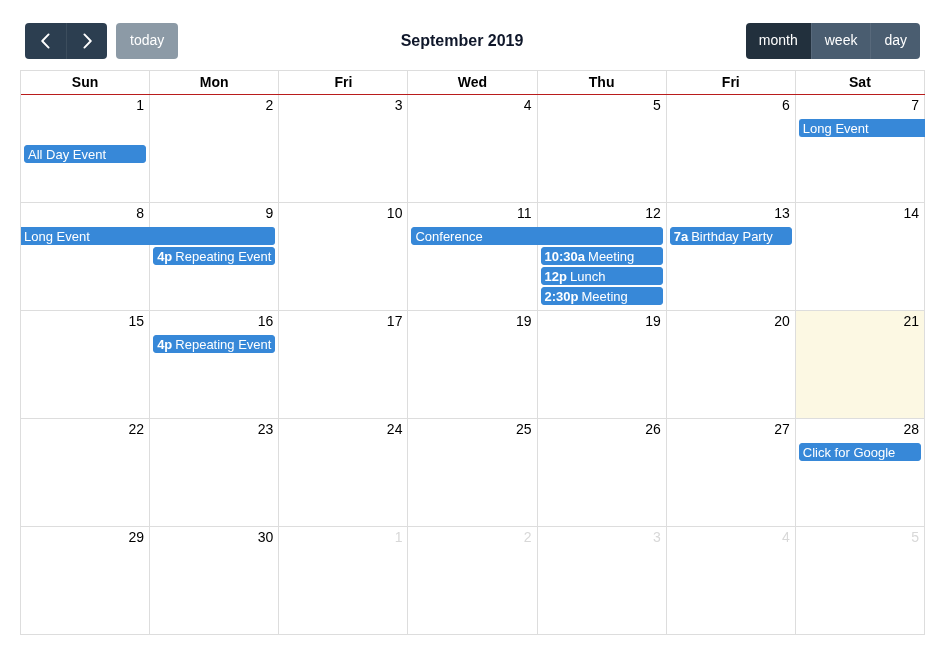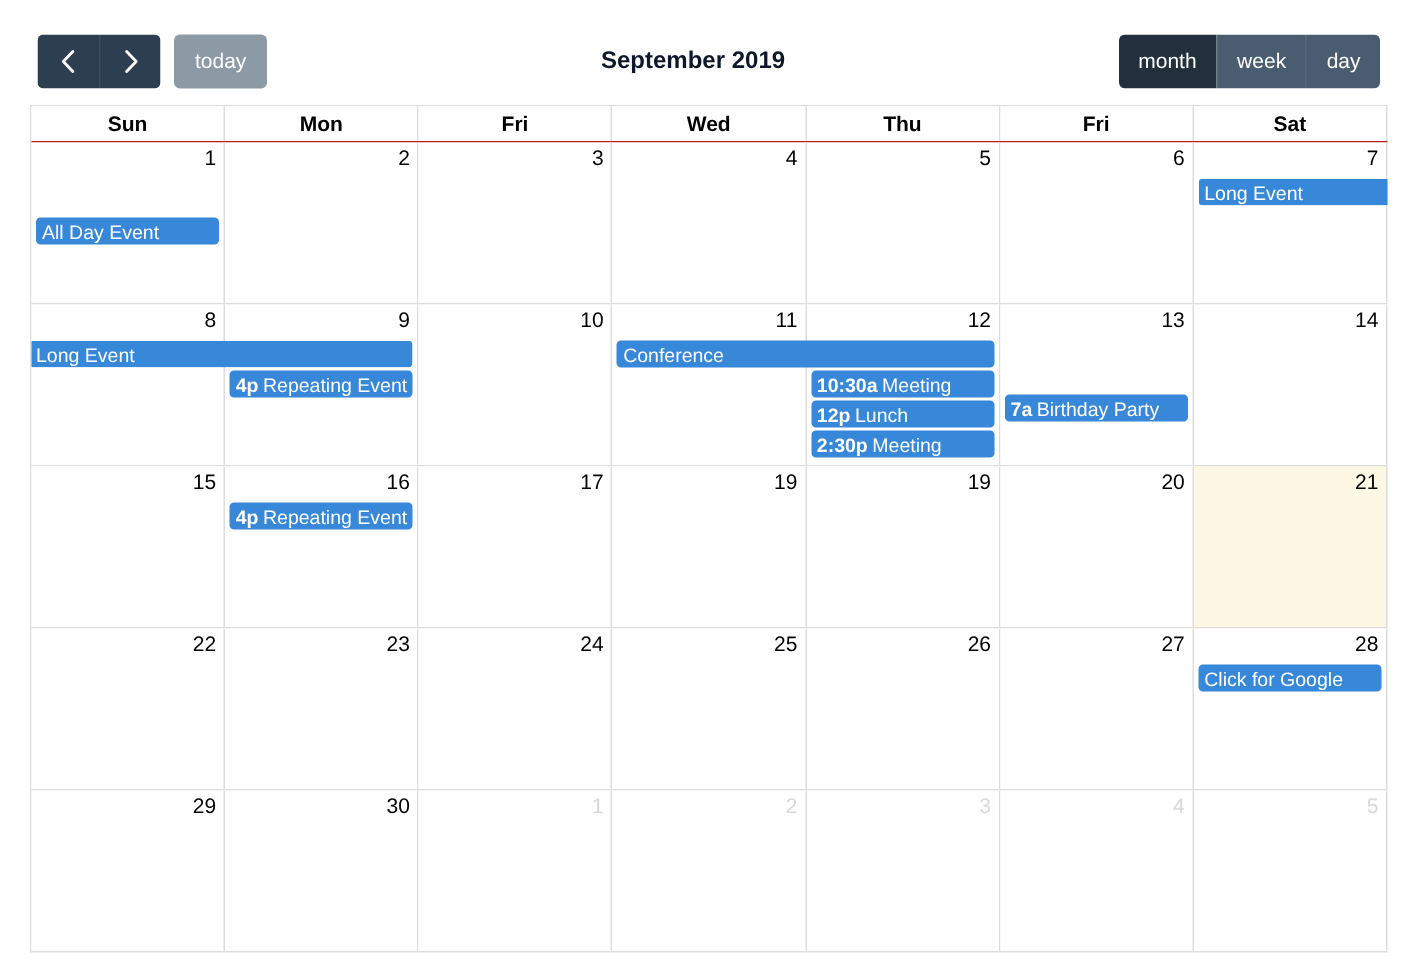--- a/index.html
+++ b/index.html
@@ -275,21 +275,21 @@
           <div class="fc-day">
             <div class="fc-day-number">13</div>
           </div>
           <div class="fc-day">
             <div class="fc-day-number">14</div>
           </div>
           <div class="fc-events">
             <div class="fc-event-row">
               <div class="fc-event" style="left: calc(0% + 0px); width: calc(28.5714% - 4px); border-top-left-radius: 0px; border-bottom-left-radius: 0px; border-left-width: 0px;"><span class="fc-etitle">Long Event</span></div>
               <div class="fc-event" style="left: calc(42.8571% + 3px); width: calc(28.5714% - 7px);"><span class="fc-etitle">Conference</span></div>
-              <div class="fc-event" style="left: calc(71.4286% + 3px); width: calc(14.2857% - 7px); margin-top: 36px;"><span class="fc-time">7a</span><span class="fc-etitle">Birthday Party</span></div>
+              <div class="fc-event" style="left: calc(71.4286% + 3px); width: calc(14.2857% - 7px);"><span class="fc-time">7a</span><span class="fc-etitle">Birthday Party</span></div>
             </div>
             <div class="fc-event-row">
               <div class="fc-event" style="left: calc(14.2857% + 3px); width: calc(14.2857% - 7px);"><span class="fc-time">4p</span><span class="fc-etitle">Repeating Event</span></div>
               <div class="fc-event" style="left: calc(57.1429% + 3px); width: calc(14.2857% - 7px);"><span class="fc-time">10:30a</span><span class="fc-etitle">Meeting</span></div>
             </div>
             <div class="fc-event-row">
               <div class="fc-event" style="left: calc(57.1429% + 3px); width: calc(14.2857% - 7px);"><span class="fc-time">12p</span><span class="fc-etitle">Lunch</span></div>
             </div>
             <div class="fc-event-row">
               <div class="fc-event" style="left: calc(57.1429% + 3px); width: calc(14.2857% - 7px);"><span class="fc-time">2:30p</span><span class="fc-etitle">Meeting</span></div>

